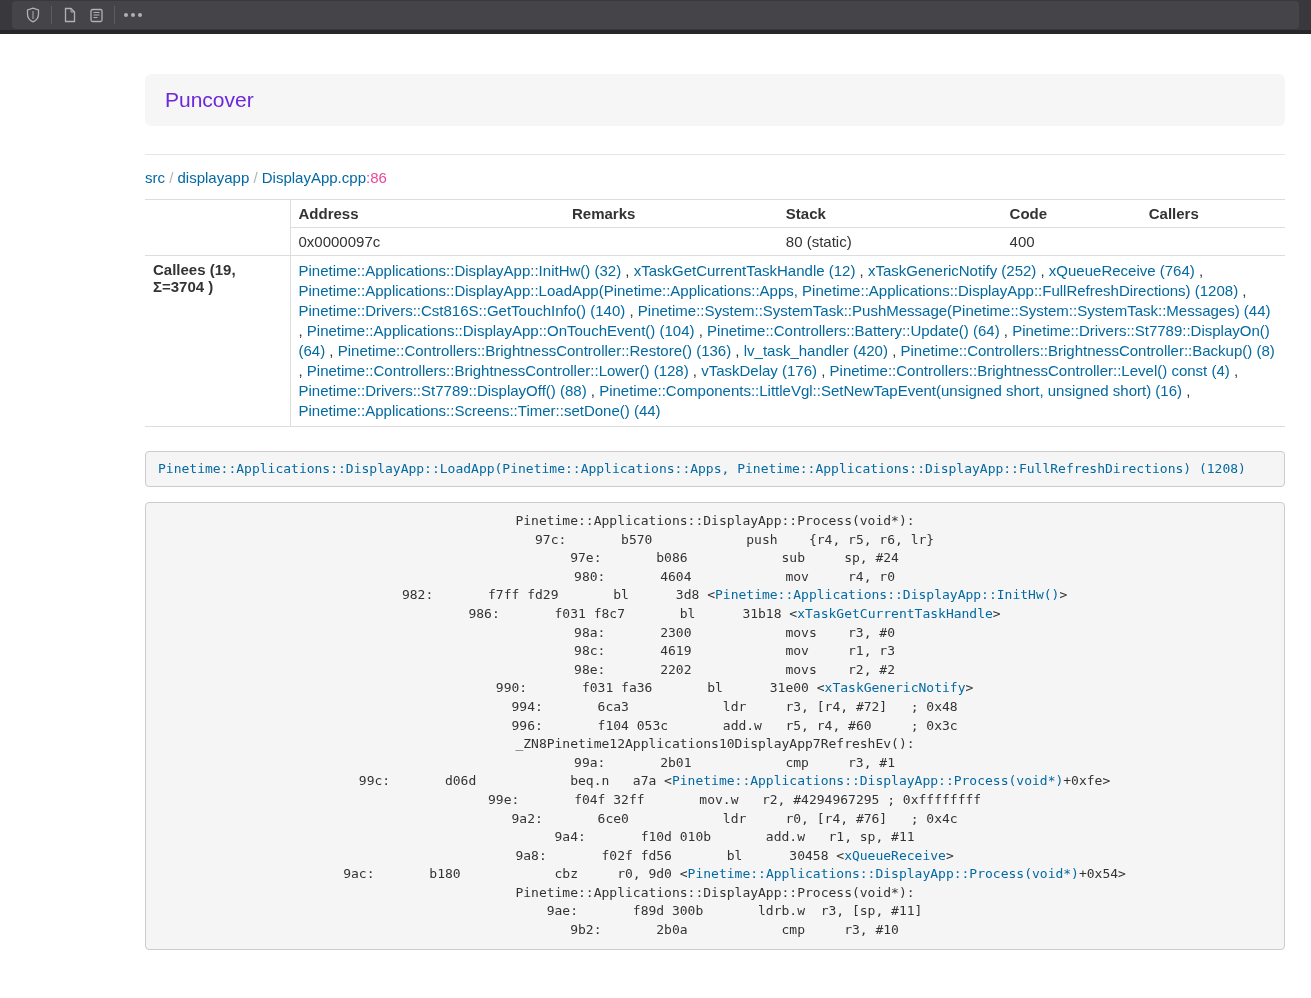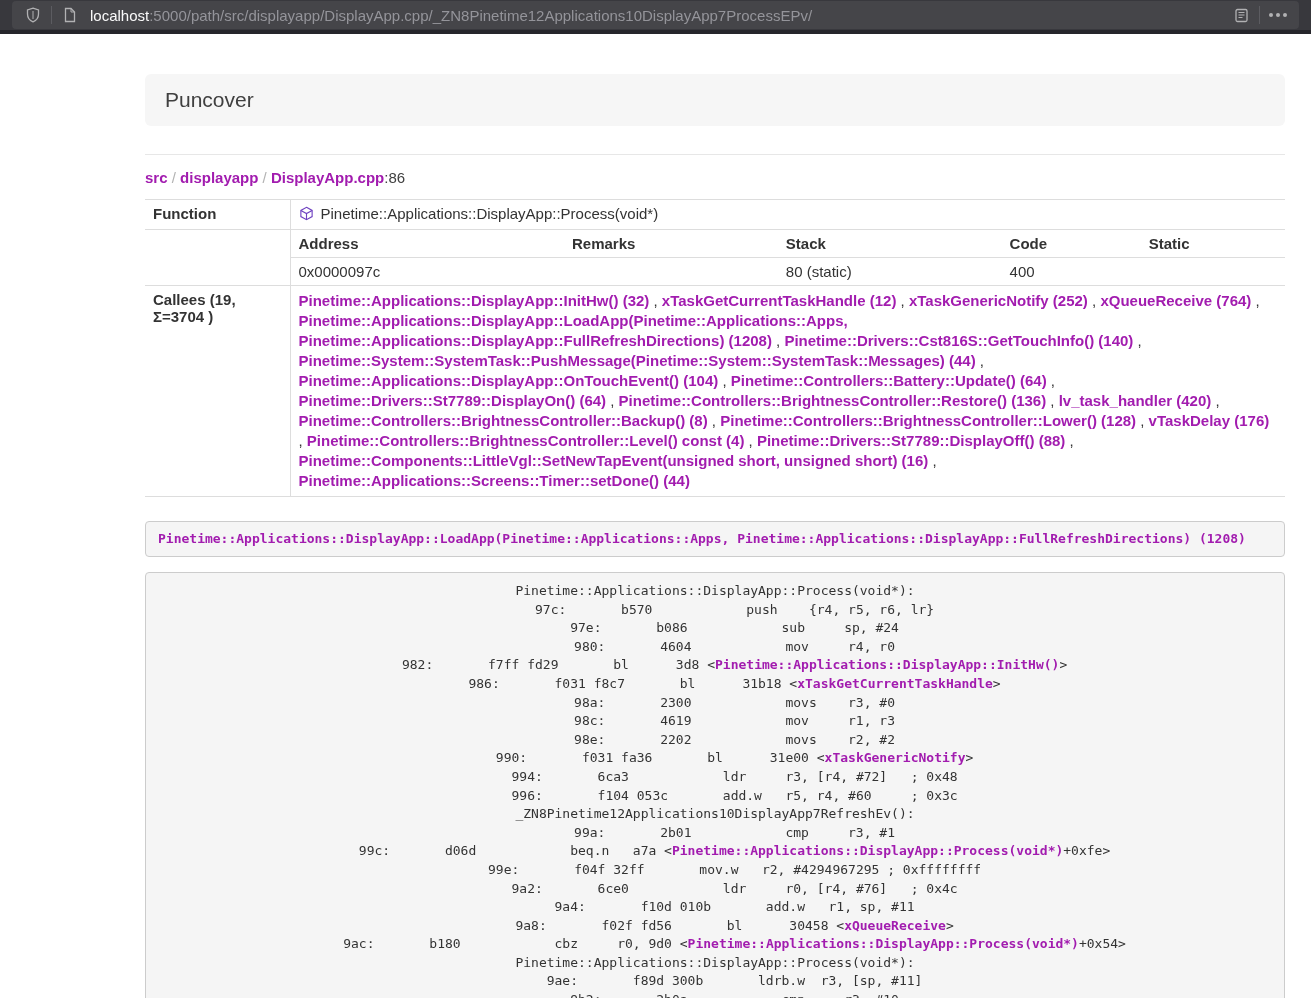--- a/index.html
+++ b/index.html
@@ -16,27 +16,27 @@
   .vdiv { width:1px; height:18px; background:#5c5c61; margin:0 5px; flex:0 0 auto; }
   .url-text { flex:1; font-size:15px; white-space:nowrap; overflow:hidden; margin-left:7px; }
   .url-host { color:#f9f9fa; }
   .url-rest { color:#94949a; }
   .dots { display:flex; gap:3px; align-items:center; }
   .dots i { width:4px; height:4px; border-radius:50%; background:#b1b1b3; display:block; }
 
   
   .container { width:1140px; margin-left:145px; color:#333; }
   .jumbotron { margin-top:40px; background:#f6f6f6; border-radius:6px; padding:14px 20px; }
-  .jumbotron .title { font-size:21px; color:#404040; }
+  .jumbotron .title { font-size:21px; color:#6d28d9; }
   hr.rule { border:0; border-top:1px solid #e7e7e7; margin:28px 0 0 0; }
 
-  a { color:#a21caf; text-decoration:none;font-weight:bold; }
+  a { color:#0369a1; text-decoration:none; }
   .breadcrumb { font-size:15px; margin:14px 0 13px 0; }
   .crumb-sep { color:#b3b3b3; }
-  .crumb-suffix { color:#404040; }
+  .crumb-suffix { color:#ec4899; }
 
   
   table.symbol { width:100%; border-collapse:collapse; font-size:15px; color:#333;
                  border-top:1px solid #ddd; border-bottom:1px solid #ddd; }
   table.symbol th.rowhead { width:145px; text-align:left; font-weight:bold; padding:5px 8px;
                  border-right:1px solid #ddd; border-top:1px solid #ddd; vertical-align:top; }
   table.symbol td.rowval { padding:5px 8px; border-top:1px solid #ddd; vertical-align:top; }
   td.stats-wrap { padding:0 !important; }
   table.stats { width:100%; border-collapse:collapse; font-size:15px; }
   table.stats th { text-align:left; font-weight:bold; padding:5px 8px; border-bottom:1px solid #ddd;margin-top:40px; }
@@ -64,21 +64,20 @@
         <path d="M8 4 V12" stroke-width="1"></path>
       </svg>
     </span>
     <span class="vdiv"></span>
     <span class="tb-icon">
       <svg width="14" height="16" viewBox="0 0 14 16" fill="none" stroke="#b1b1b3" stroke-width="1.3">
         <path d="M2.5 1.5 H8 L11.5 5 V14.5 H2.5 Z"></path>
         <path d="M8 1.5 V5 H11.5" stroke-width="1"></path>
       </svg>
     </span>
-    <span class="url-text"><span class="url-host">localhost</span><span class="url-rest">:5000/path/src/displayapp/DisplayApp.cpp/_ZN8Pinetime12Applications10DisplayApp7ProcessEPv/</span></span>
     <span class="tb-icon">
       <svg width="15" height="15" viewBox="0 0 15 15" fill="none" stroke="#b1b1b3" stroke-width="1.3">
         <rect x="2" y="1.5" width="11" height="12" rx="1.5"></rect>
         <path d="M4.5 4.5 H10.5 M4.5 7 H10.5 M4.5 9.5 H8.5" stroke-width="1.2"></path>
       </svg>
     </span>
     <span class="vdiv"></span>
     <span class="tb-icon dots">
         <i></i>
         <i></i>
@@ -92,42 +91,31 @@
   <div class="jumbotron">
     <span class="title">Puncover</span>
   </div>
 
   <hr class="rule">
 
   <div class="breadcrumb"><a href="#">src</a><span class="crumb-sep"> / </span><a href="#">displayapp</a><span class="crumb-sep"> / </span><a href="#">DisplayApp.cpp</a><span class="crumb-suffix">:86</span></div>
 
   <table class="symbol">
     <tbody>
-        <tr>
-      <th class="rowhead">Function</th>
-      <td class="rowval">
-        <span class="func-icon">
-          <svg width="15" height="15" viewBox="0 0 16 16" fill="none" stroke="#6f42c1" stroke-width="1.2">
-            <path d="M8 1.4 L14 4.7 V11.3 L8 14.6 L2 11.3 V4.7 Z"></path>
-            <path d="M2 4.7 L8 8 L14 4.7 M8 8 V14.6"></path>
-          </svg>
-        </span><span>Pinetime::Applications::DisplayApp::Process(void*)</span>
-      </td>
-    </tr>
     <tr>
       <th class="rowhead"></th>
       <td class="rowval stats-wrap">
         <table class="stats">
           <tbody>
                 <tr>
             <th style="width:27.5%">Address</th>
             <th style="width:21.5%">Remarks</th>
             <th style="width:22.5%">Stack</th>
             <th style="width:14%">Code</th>
-            <th>Static</th>
+            <th>Callers</th>
           </tr>
           <tr>
             <td>0x0000097c</td>
             <td></td>
             <td>80 (static)</td>
             <td>400</td>
             <td></td>
           </tr>
         </tbody>
             </table>

